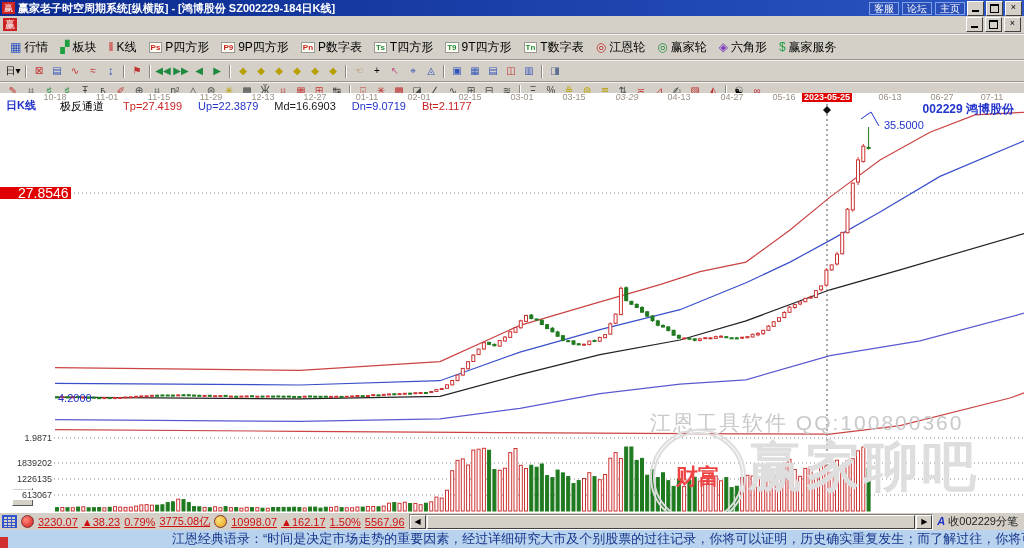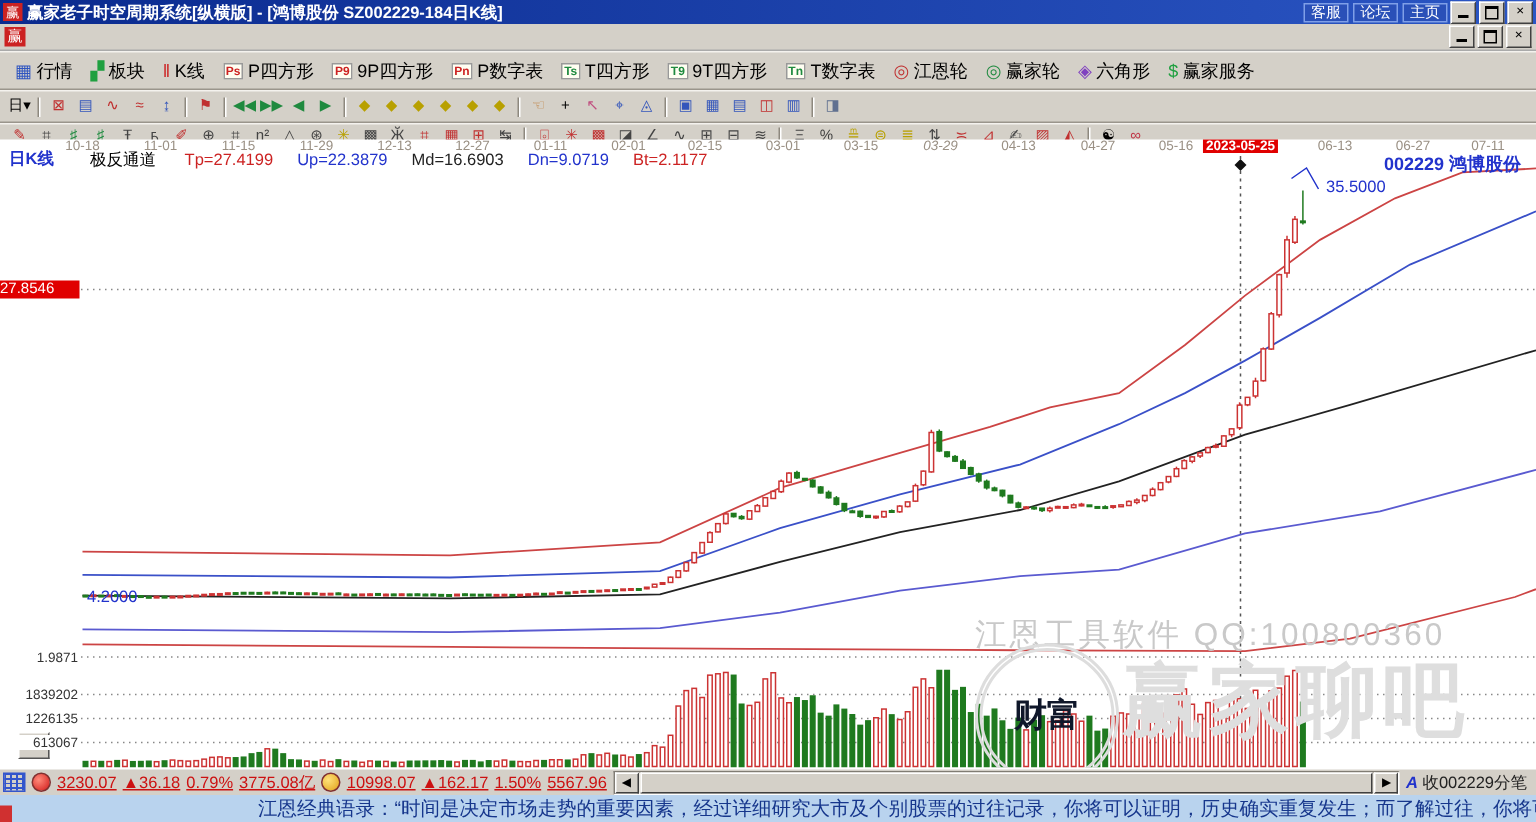--- a/index.html
+++ b/index.html
@@ -31,27 +31,27 @@
   .sep{width:0;height:13px;border-left:1px solid #8d887e;border-right:1px solid #fff;margin:0 3px;flex:none;}
   
   #chart{position:absolute;left:0;top:93px;width:1024px;height:419px;background:#fff;overflow:hidden;}
   #chartsvg{position:absolute;left:0;top:-93px;}
   .dtick{position:absolute;top:-1px;font-size:9px;color:#9a9084;transform:translateX(-50%);z-index:3;}
   .dtick.hl{background:#e00000;color:#fff;padding:0 2px;font-weight:bold;}
   .pane-label{position:absolute;left:6px;top:5px;color:#2233cc;font-size:11px;font-weight:bold;z-index:3;}
   .indr{position:absolute;left:60px;top:6px;font-size:11px;z-index:3;white-space:nowrap;}
   .indr b{font-weight:normal;margin-right:16px;margin-top:24px;}
   .sym{position:absolute;right:10px;top:8px;color:#2233cc;font-size:12px;font-weight:bold;z-index:3;}
-  .ptag{position:absolute;left:0;top:94px;width:53px;background:#e00000;color:#fff;font-size:10px;line-height:12px;padding-left:0;z-index:3;}
+  .ptag{position:absolute;left:0;top:94px;width:53px;background:#e00000;color:#fff;font-size:14px;line-height:12px;padding-left:18px;z-index:3;}
   .vlabel{position:absolute;left:2px;width:50px;text-align:right;font-size:9px;color:#333;z-index:3;background:#fff;}
   .plabel{position:absolute;color:#2233cc;font-size:11px;z-index:3;}
   .wm-line{position:absolute;left:650px;top:316px;font-size:21px;letter-spacing:2px;color:#c9c9c9;z-index:1;white-space:nowrap;}
   .wm-brand{position:absolute;left:748px;top:338px;font-size:54px;font-weight:bold;letter-spacing:4px;color:#dedede;z-index:1;white-space:nowrap;}
   .wm-logo{position:absolute;left:650px;top:336px;width:86px;height:86px;border:5px double #ddd;border-radius:50%;z-index:1;
-           display:flex;align-items:center;justify-content:center;font-size:22px;color:#0f172a;font-weight:bold;}
+           display:flex;align-items:center;justify-content:center;font-size:22px;color:#ef4444;font-weight:bold;}
   .tribtn{position:absolute;left:12px;top:395px;width:19px;height:16px;background:#d4d0c8;border:1px solid;border-color:#fff #555 #555 #fff;
           font-size:9px;color:#a03030;text-align:center;line-height:15px;z-index:3;cursor:pointer;}
   
   #statusbar{position:absolute;left:0;top:512px;width:1024px;height:18px;background:#d4d0c8;border-top:1px solid #fff;
              display:flex;align-items:center;font-size:11px;gap:4px;padding:0 2px;box-sizing:border-box;}
   .st-grid{width:13px;height:11px;background:linear-gradient(#fff,#cfe0ff);border:1px solid #35c;flex:none;
            background-image:repeating-linear-gradient(90deg,#35c 0 1px,transparent 1px 4px),repeating-linear-gradient(#35c 0 1px,transparent 1px 3px);}
   .coin{width:11px;height:11px;border-radius:50%;flex:none;border:1px solid #803030;}
   .coin.sh{background:radial-gradient(circle at 35% 35%,#ff8a7a,#d01818);}
   .coin.sz{background:radial-gradient(circle at 35% 35%,#ffe27a,#e0a018);}
@@ -748,21 +748,21 @@
     <div class="vlabel" style="top: 381px;">1226135</div>
     <div class="vlabel" style="top: 397px;">613067</div>
     <div class="plabel" style="left: 884px; top: 26px;">35.5000</div>
     <div class="plabel" style="left: 58px; top: 299px;">4.2000</div>
   </div>
 
 <div id="statusbar">
   <span class="st-grid"></span>
   <span class="coin sh"></span>
   <span class="stval">3230.07</span>
-  <span class="stval">▲36.18</span>
+  <span class="stval">▲38.23</span>
   <span class="stval">0.79%</span>
   <span class="stval">3775.08亿</span>
   <span class="coin sz"></span>
   <span class="stval">10998.07</span>
   <span class="stval">▲162.17</span>
   <span class="stval">1.50%</span>
   <span class="stval">5567.96</span>
   <span class="hscroll">
     <span class="harrow">◀</span>
     <span class="hthumb"></span>

